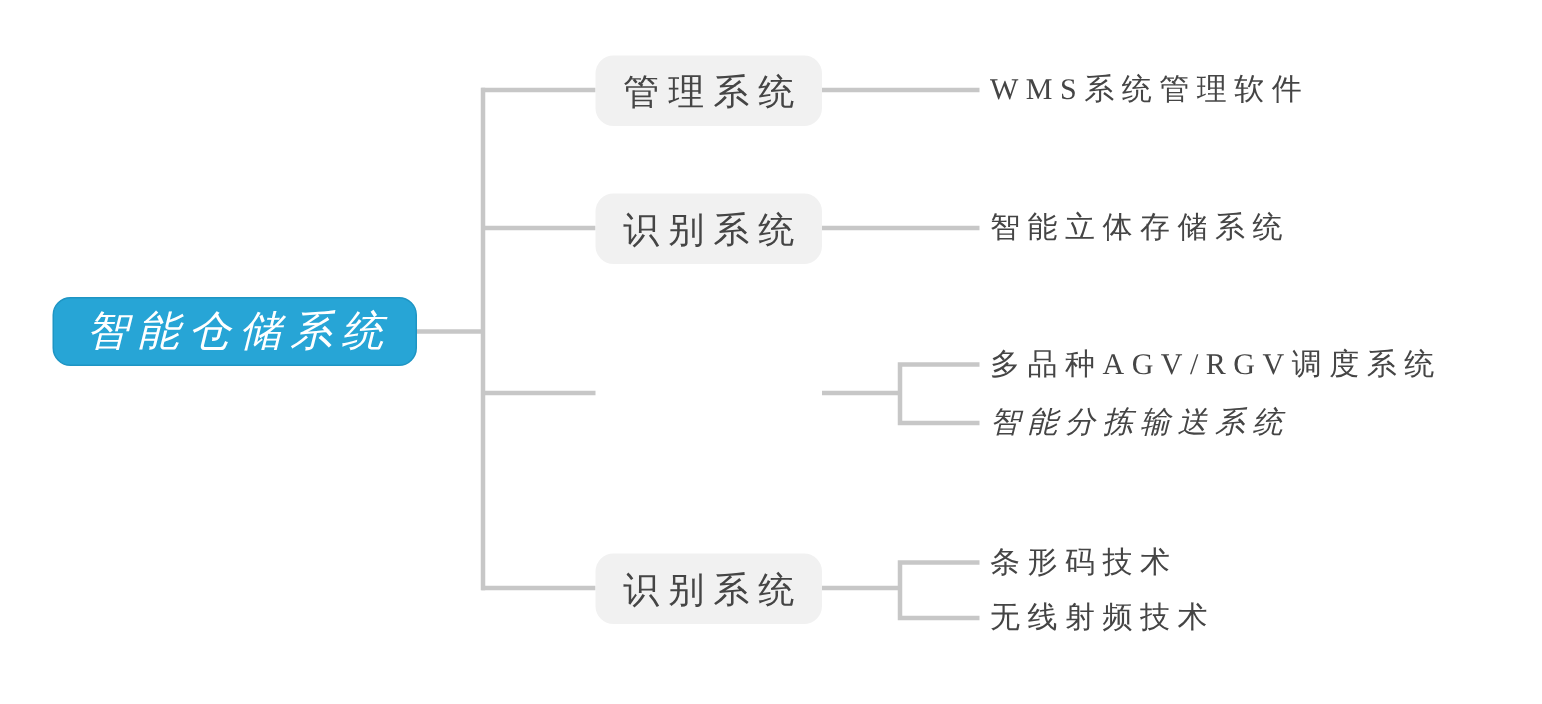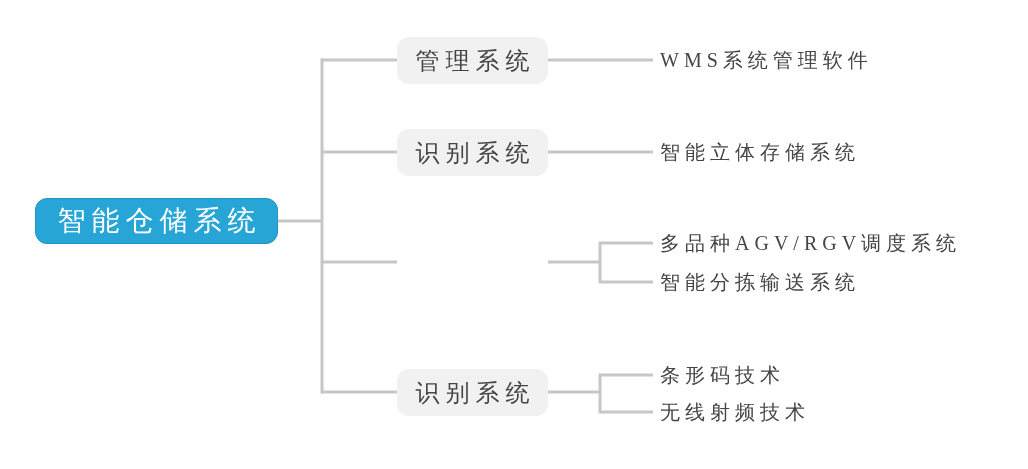--- a/index.html
+++ b/index.html
@@ -27,20 +27,21 @@
   }
   .node.root {
     left: 35px; top: 198px;
     width: 243px; height: 46px;
     background: #27a5d6;
     border: 1px solid #1e95c4;
     color: #ffffff;
     font-size: 28px;
     letter-spacing: 6px;
     text-indent: 6px; 
+    font-style: italic;
   }
   .node.branch {
     left: 397px;
     width: 151px; height: 47px;
     background: #f1f1f1;
     color: #454545;
     font-size: 24px;
     letter-spacing: 6px;
     text-indent: 6px;
   }
@@ -54,21 +55,21 @@
     height: 30px;
     line-height: 30px;
     color: #454545;
     font-size: 20px;
     letter-spacing: 5px;
     white-space: nowrap;
   }
   .leaf-1 { top: 45px; }
   .leaf-2 { top: 137px; text-align: right; }
   .leaf-3 { top: 228px; }
-  .leaf-4 { top: 267px; }
+  .leaf-4 { top: 267px; font-style: italic; }
   .leaf-5 { top: 360px; }
   .leaf-6 { top: 397px; }
 </style>
 </head>
 <body>
 
 <div class="canvas">
 
   <svg class="connectors" viewBox="0 0 1028 469" xmlns="http://www.w3.org/2000/svg" aria-hidden="true">
 

